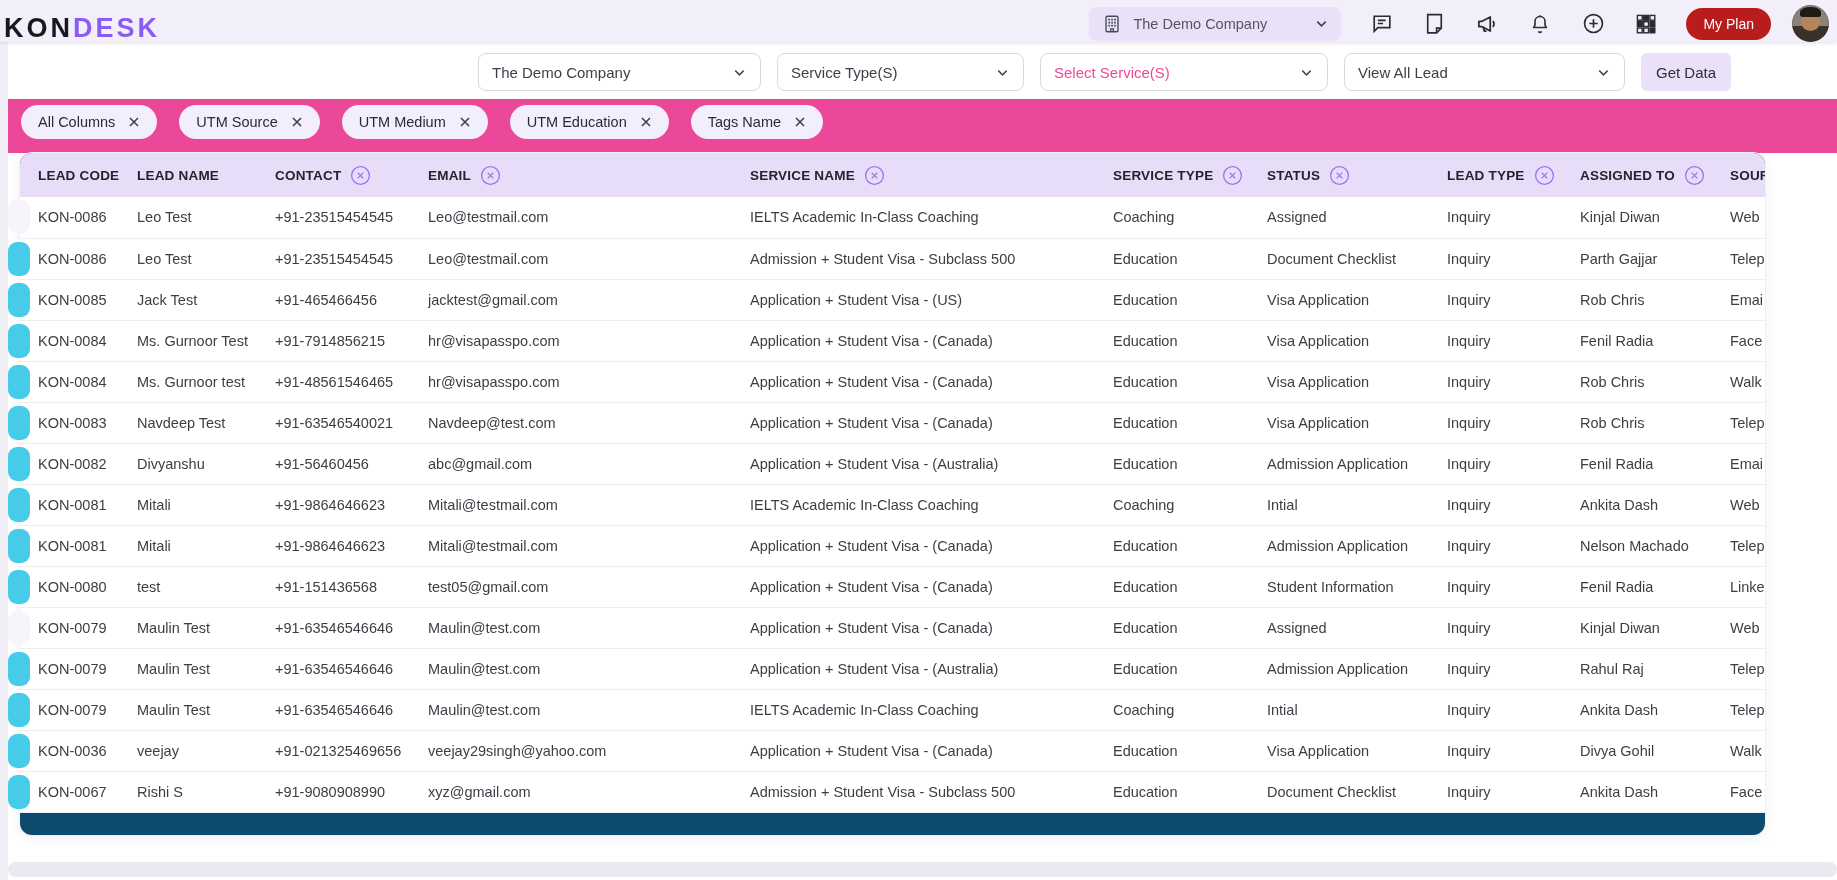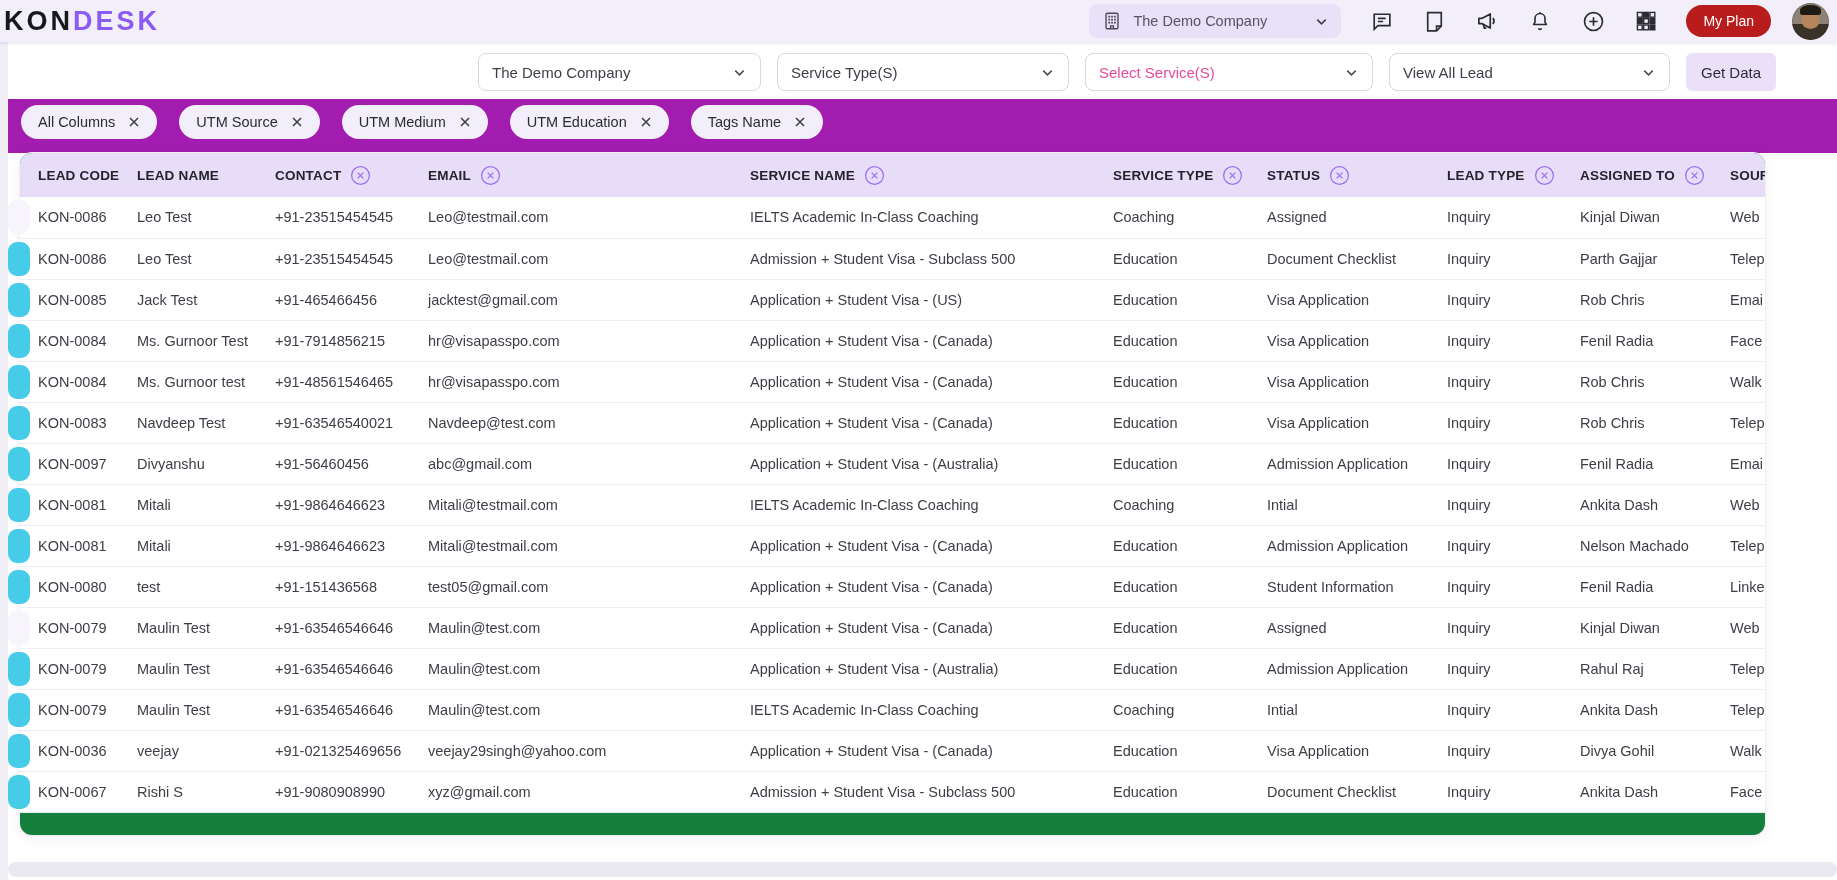--- a/index.html
+++ b/index.html
@@ -6,21 +6,21 @@
   html,body { margin:0; padding:0; }
   body {
     width:1837px; height:880px; overflow:hidden; position:relative;
     background:#ffffff;
     font-family:"Liberation Sans", sans-serif;
     color:#3d3d46;
   }
 
   
   .navbar {
-    height:42px; background:#f3effa; display:flex; align-items:center;
+    height:42px; background:#f3effa; display:flex; align-items:flex-end;
     padding:0 8px 0 4px; position:relative; z-index:10;
     box-shadow:0 1px 4px rgba(90,70,130,.18);
   }
   .logo { font-size:27px; font-weight:700; letter-spacing:3px; line-height:1; user-select:none; }
   .logo .kon  { color:#17171c; }
   .logo .desk { color:#8a5cf5; }
 
   .nav-right { margin-left:auto; display:flex; align-items:center; gap:27px; }
   .company-pill {
     display:flex; align-items:center; gap:10px; background:#e9e1f8;
@@ -49,40 +49,40 @@
   }
 
   
   .filters { display:flex; align-items:center; gap:16px; padding:11px 0 8px 478px; background:#fff; }
   .dropdown {
     height:38px; border:1px solid #d9d9e1; border-radius:8px; background:#fff;
     display:flex; align-items:center; justify-content:space-between; gap:8px;
     padding:0 13px; font-size:15px; color:#3e3e48; cursor:pointer; white-space:nowrap; overflow:hidden;
   }
   .dd-company { width:283px; }
-  .dd-stype   { width:292px; }
+  .dd-stype   { width:247px; }
   .dd-select  { width:288px; }
   .dd-view    { width:281px;gap:47px; }
   .dropdown .ph { color:#ec4899; }
   .getdata {
     height:38px; background:#eae1f9; border:none; border-radius:6px; padding:0 15px;
     font-size:15px; color:#2e2e38; font-family:inherit; cursor:pointer; white-space:nowrap;
   }
 
   
-  .chips { display:flex; align-items:center; gap:22px; padding:6px 0 14px 21px; background:#a21caf; }
+  .chips { display:flex; align-items:center; gap:22px; padding:6px 0 14px 21px; background:#ec4899; }
   .chip {
     background:#f3eefb; border-radius:17px; height:34px; display:flex; align-items:center;
     gap:13px; padding:0 17px; font-size:14.5px; color:#2b2b33; white-space:nowrap;
   }
   .chip .x { display:flex; cursor:pointer; }
 
   
   .table-card {
-    margin-left:20px; width:1745px; background:#15803d; border-radius:12px; position:relative;
+    margin-left:20px; width:1745px; background:#0c4a6e; border-radius:12px; position:relative;
     box-shadow:0 0 0 1px #f1eff5, 0 3px 12px rgba(100,80,140,.10);
   }
   table { border-collapse:collapse; table-layout:fixed; width:1745px; }
   thead th {
     background:#e7ddf8; height:44px; font-size:13.5px; font-weight:700; color:#23232c;
     text-align:left; letter-spacing:.2px; white-space:nowrap; overflow:hidden; padding:0;
   }
   thead th:first-child { border-top-left-radius:12px; padding-left:18px; }
   thead th:last-child  { border-top-right-radius:12px; }
   .hwrap { display:flex; align-items:center; gap:9px; }
@@ -456,21 +456,21 @@
     <td><span>Navdeep@test.com</span></td>
     <td><span>Application + Student Visa - (Canada)</span></td>
     <td><span>Education</span></td>
     <td><span>Visa Application</span></td>
     <td><span>Inquiry</span></td>
     <td><span>Rob Chris</span></td>
     <td><span>Telep</span></td>
   </tr>
 
   <tr data-tone="cyan">
-    <td><span class="pill"></span><span>KON-0097</span></td>
+    <td><span class="pill"></span><span>KON-0082</span></td>
     <td><span>Divyanshu</span></td>
     <td><span>+91-56460456</span></td>
     <td><span>abc@gmail.com</span></td>
     <td><span>Application + Student Visa - (Australia)</span></td>
     <td><span>Education</span></td>
     <td><span>Admission Application</span></td>
     <td><span>Inquiry</span></td>
     <td><span>Fenil Radia</span></td>
     <td><span>Emai</span></td>
   </tr>

